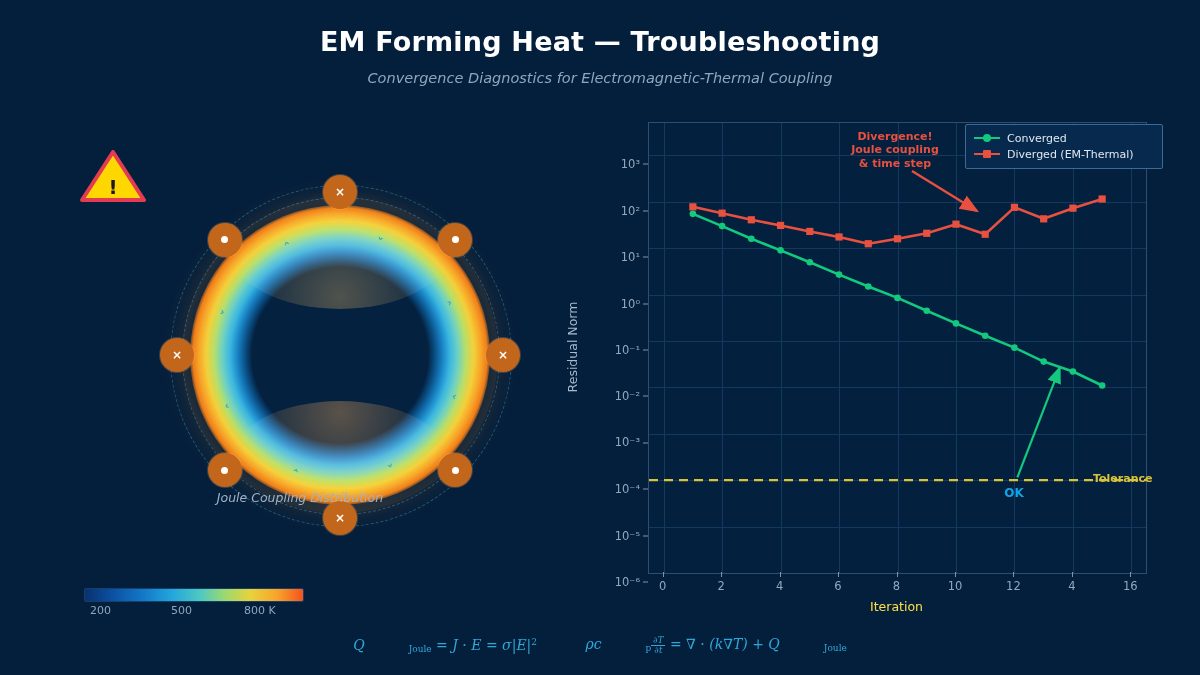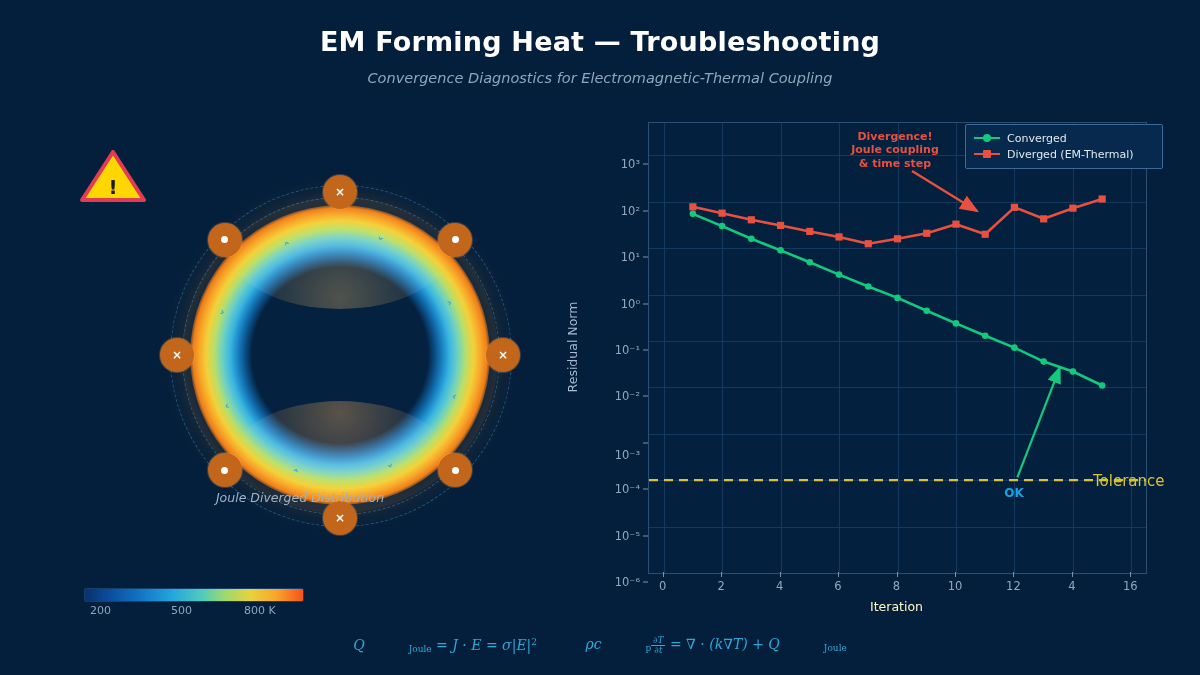--- a/index.html
+++ b/index.html
@@ -121,32 +121,32 @@
   .xtick{position:absolute;top:calc(100% + 7px);transform:translateX(-50%);
     font-size:11.5px;color:#93a8bd;}
   .xtick-mark{position:absolute;top:0;height:5px;width:1px;background:#7f94ab;}
 
   .ylabel{
     position:absolute;left:-8px;top:235px;transform:translate(-50%,-50%) rotate(-90deg);
     font-size:12.5px;color:#a7bace;white-space:nowrap;
   }
   .xlabel{
     position:absolute;left:68px;width:497px;top:487px;text-align:center;
-    font-size:12.5px;color:#fef9c3;
+    font-size:12.5px;color:#fde047;
   }
 
   .ann-diverge{
     position:absolute;left:840px;top:130px;width:110px;text-align:center;
     font-size:11px;font-weight:bold;color:#e8503f;line-height:1.22;
   }
   .ann-ok{
     position:absolute;font-size:12px;font-weight:bold;color:#0ea5e9;
   }
   .ann-tol{
-    position:absolute;font-size:15px;color:#d8c23a;
+    position:absolute;font-size:11px;color:#d8c23a;font-weight:bold;
   }
 
   .legend{
     position:absolute;left:965px;top:124px;width:180px;
     background:#06294d;border:1px solid #3d6a93;border-radius:2px;
     padding:5px 8px 6px 8px;
   }
   .legend-row{display:flex;align-items:center;height:16px;}
   .legend-swatch{width:26px;height:12px;position:relative;margin-right:7px;flex:none;}
   .legend-swatch i{position:absolute;left:0;top:5px;width:26px;height:2.4px;display:block;}
@@ -220,21 +220,21 @@
         </div>
     </div>
 
     <div class="warn">
       <svg width="66" height="52" viewBox="0 0 66 52">
         <polygon points="33,2 64,50 2,50" fill="#ffd700" stroke="#e23b52" stroke-width="4" stroke-linejoin="round"></polygon>
         <text x="33" y="44" text-anchor="middle" font-family="DejaVu Sans, sans-serif" font-size="20" font-weight="bold" fill="#1a1a1a">!</text>
       </svg>
     </div>
 
-    <div class="ring-caption">Joule Diverged Distribution</div>
+    <div class="ring-caption">Joule Coupling Distribution</div>
   </div>
 
   <div class="cbar-wrap">
     <div class="cbar"></div>
     <div class="cbar-ticks">
       <span style="left:6px;">200</span>
       <span style="left:87px;">500</span>
       <span style="left:160px;">800 K</span>
     </div>
   </div>
@@ -319,21 +319,21 @@
         <div class="ytick" style="top: 88.8266px;">10²</div>
         <div class="ytick-mark" style="top: 88.8266px;"></div>
         <div class="ytick" style="top: 135.223px;">10¹</div>
         <div class="ytick-mark" style="top: 135.223px;"></div>
         <div class="ytick" style="top: 181.62px;">10⁰</div>
         <div class="ytick-mark" style="top: 181.62px;"></div>
         <div class="ytick" style="top: 228.017px;">10⁻¹</div>
         <div class="ytick-mark" style="top: 228.017px;"></div>
         <div class="ytick" style="top: 274.413px;">10⁻²</div>
         <div class="ytick-mark" style="top: 274.413px;"></div>
-        <div class="ytick" style="top: 333px;">10⁻³</div>
+        <div class="ytick" style="top: 320px;">10⁻³</div>
         <div class="ytick-mark" style="top: 320.81px;"></div>
         <div class="ytick" style="top: 367.207px;">10⁻⁴</div>
         <div class="ytick-mark" style="top: 367.207px;"></div>
         <div class="ytick" style="top: 413.603px;">10⁻⁵</div>
         <div class="ytick-mark" style="top: 413.603px;"></div>
         <div class="ytick" style="top: 460px;">10⁻⁶</div>
         <div class="ytick-mark" style="top: 460px;"></div>
       </div>
     <div id="x-axis" style="position:absolute;left:68px;top:460px;width:497px;height:0;">
         <div class="xtick" style="left: 14.6176px;">0</div>

